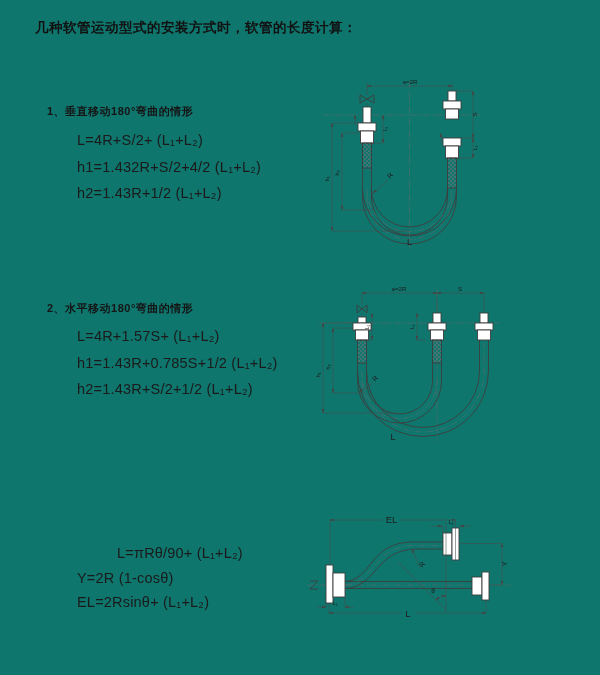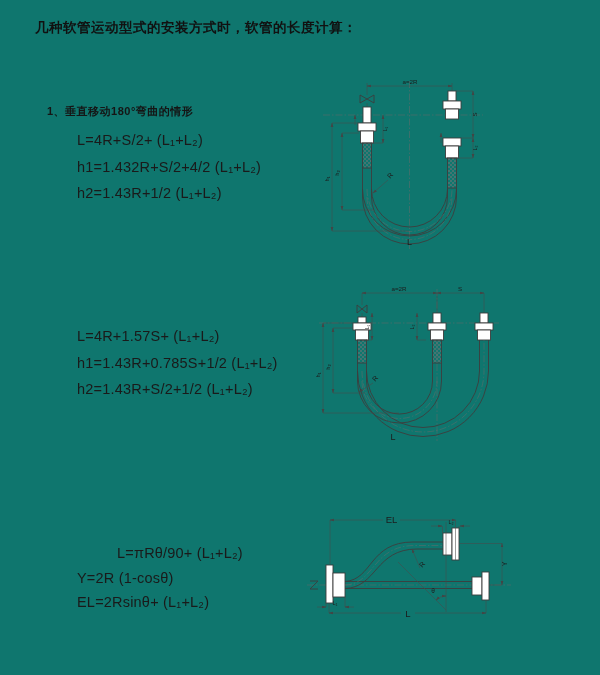--- a/index.html
+++ b/index.html
@@ -21,20 +21,21 @@
 
 <div class="page">
 
   <div class="title">几种软管运动型式的安装方式时，软管的长度计算：</div>
 
   <div class="sec-heading" style="left:47px;top:104px;">1、垂直移动180°弯曲的情形</div>
   <div class="formula" style="left:77px;top:132px;">L=4R+S/2+ (L₁+L₂)</div>
   <div class="formula" style="left:77px;top:159px;">h1=1.432R+S/2+4/2 (L₁+L₂)</div>
   <div class="formula" style="left:77px;top:185px;">h2=1.43R+1/2 (L₁+L₂)</div>
 
+  <div class="sec-heading" style="left:47px;top:301px;">2、水平移动180°弯曲的情形</div>
   <div class="formula" style="left:77px;top:328px;">L=4R+1.57S+ (L₁+L₂)</div>
   <div class="formula" style="left:77px;top:355px;">h1=1.43R+0.785S+1/2 (L₁+L₂)</div>
   <div class="formula" style="left:77px;top:381px;">h2=1.43R+S/2+1/2 (L₁+L₂)</div>
 
   <div class="formula" style="left:77px;top:545px;margin-left:40px;">L=πRθ/90+ (L₁+L₂)</div>
   <div class="formula" style="left:77px;top:570px;">Y=2R (1-cosθ)</div>
   <div class="formula" style="left:77px;top:594px;">EL=2Rsinθ+ (L₁+L₂)</div>
 
   <svg class="diagram" style="left:315px;top:73px;" width="192" height="178" viewBox="0 0 192 178">
     <defs>

